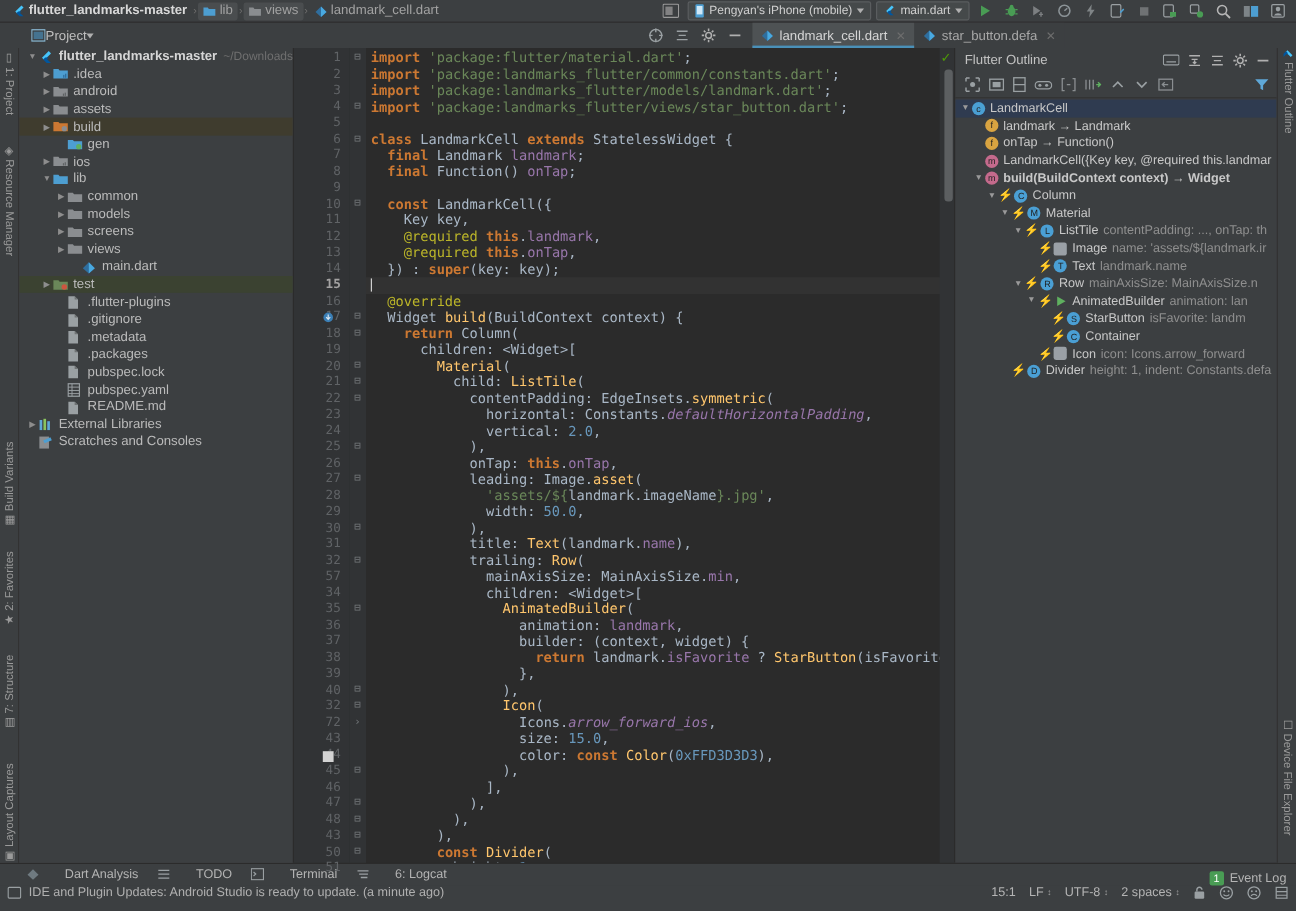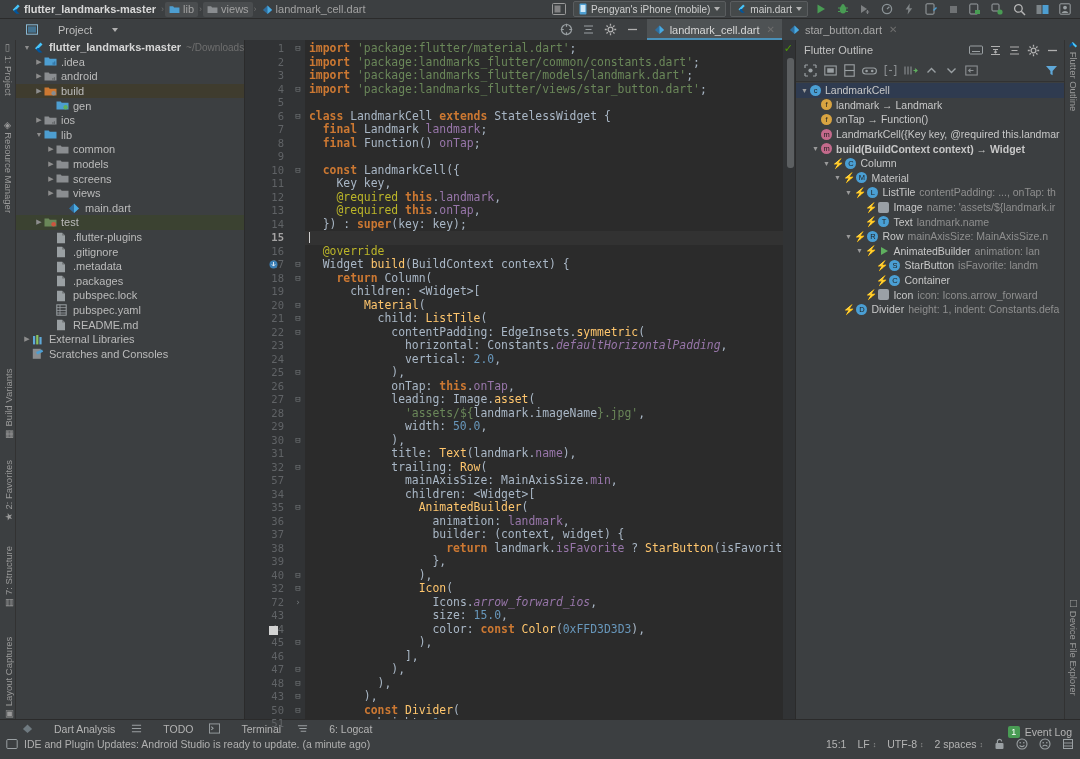--- a/index.html
+++ b/index.html
@@ -33,21 +33,21 @@
   .combo {
     display: inline-flex; align-items: center; gap: 4px;
     height: 16px; padding: 0 5px; border: 1px solid #5a5d5f; border-radius: 2px;
     background: #45494a; color: #cfcfcf; font-size: 10px;
   }
   .caret { width: 0; height: 0; border-left: 3px solid transparent; border-right: 3px solid transparent;
            border-top: 4px solid #b0b0b0; }
 
   
   .navrow { height: 21px; background: #3c3f41; display: flex; align-items: stretch; flex: 0 0 21px; }
-  .proj-sel { display: flex; align-items: center; gap: 20px; padding: 0 8px 0 10px; color: #bfbfbf; font-size: 11px; }
+  .proj-sel { display: flex; align-items: center; gap: 0; padding: 0 8px 0 10px; color: #bfbfbf; font-size: 11px; }
   .nav-icons { display: flex; align-items: center; gap: 9px; padding-right: 8px; }
   .tabstrip { display: flex; align-items: flex-end; flex: 1; background: #3c3f41; }
   .tab {
     display: flex; align-items: center; gap: 5px; height: 21px; padding: 0 7px;
     font-size: 11px; color: #a8a8a8; background: #3c3f41; position: relative;
   }
   .tab.active { background: #4e5254; color: #d6d6d6; }
   .tab.active::after { content: ""; position: absolute; left: 0; right: 0; bottom: 0; height: 2px; background: #4a90b8; }
   .tab .x { color: #6e6e6e; font-size: 10px; margin-left: 2px; }
 
@@ -361,21 +361,21 @@
         <span>landmark_cell.dart</span>
         <span class="x">✕</span>
       </div>
       <div class="tab">
         <span>
           <svg width="11" height="11" viewBox="0 0 12 12">
               <path d="M1 6.5 L6 1.5 L11 6.5 L6 11 Z" fill="#2f6e9e"></path>
               <path d="M6 1.5 L11 6.5 L6 11 Z" fill="#49a9e0"></path>
             </svg>
         </span>
-        <span>star_button.dart</span>
+        <span>star_button.defa</span>
         <span class="x">✕</span>
       </div>
     </div>
   </div>
 
   <div class="middle">
 
     <div class="leftstrip">
       <div class="vlabel down" style="top:24px;">
         <span>▭</span>
@@ -433,20 +433,30 @@
             <span style="width:14px;flex:0 0 14px"></span>
             <span class="arrow">▶</span>
             <span class="tico">
               <svg width="13" height="11" viewBox="0 0 13 11">
                 <path d="M0.5 1.6 h4.2 l1 1.2 h6.8 v6.6 h-12 z" fill="#8a8d90"></path>
                 <rect x="8.4" y="7" width="1" height="1.9" fill="#5e6163"></rect>
                 <rect x="9.9" y="6.2" width="1" height="2.7" fill="#5e6163"></rect>
               </svg>
             </span>
             <span style="">android</span>
+          </div>
+          <div class="trow">
+            <span style="width:14px;flex:0 0 14px"></span>
+            <span class="arrow">▶</span>
+            <span class="tico">
+              <svg width="13" height="11" viewBox="0 0 13 11">
+                <path d="M0.5 1.6 h4.2 l1 1.2 h6.8 v6.6 h-12 z" fill="#8a8d90"></path>
+              </svg>
+            </span>
+            <span style="">assets</span>
           </div>
           <div class="trow sel-build">
             <span style="width:14px;flex:0 0 14px"></span>
             <span class="arrow">▶</span>
             <span class="tico">
               <svg width="13" height="11" viewBox="0 0 13 11">
                 <path d="M0.5 1.6 h4.2 l1 1.2 h6.8 v6.6 h-12 z" fill="#cc7832"></path>
                 <circle cx="9.6" cy="7.2" r="2.2" fill="#8a8d90"></circle>
               </svg>
             </span>

